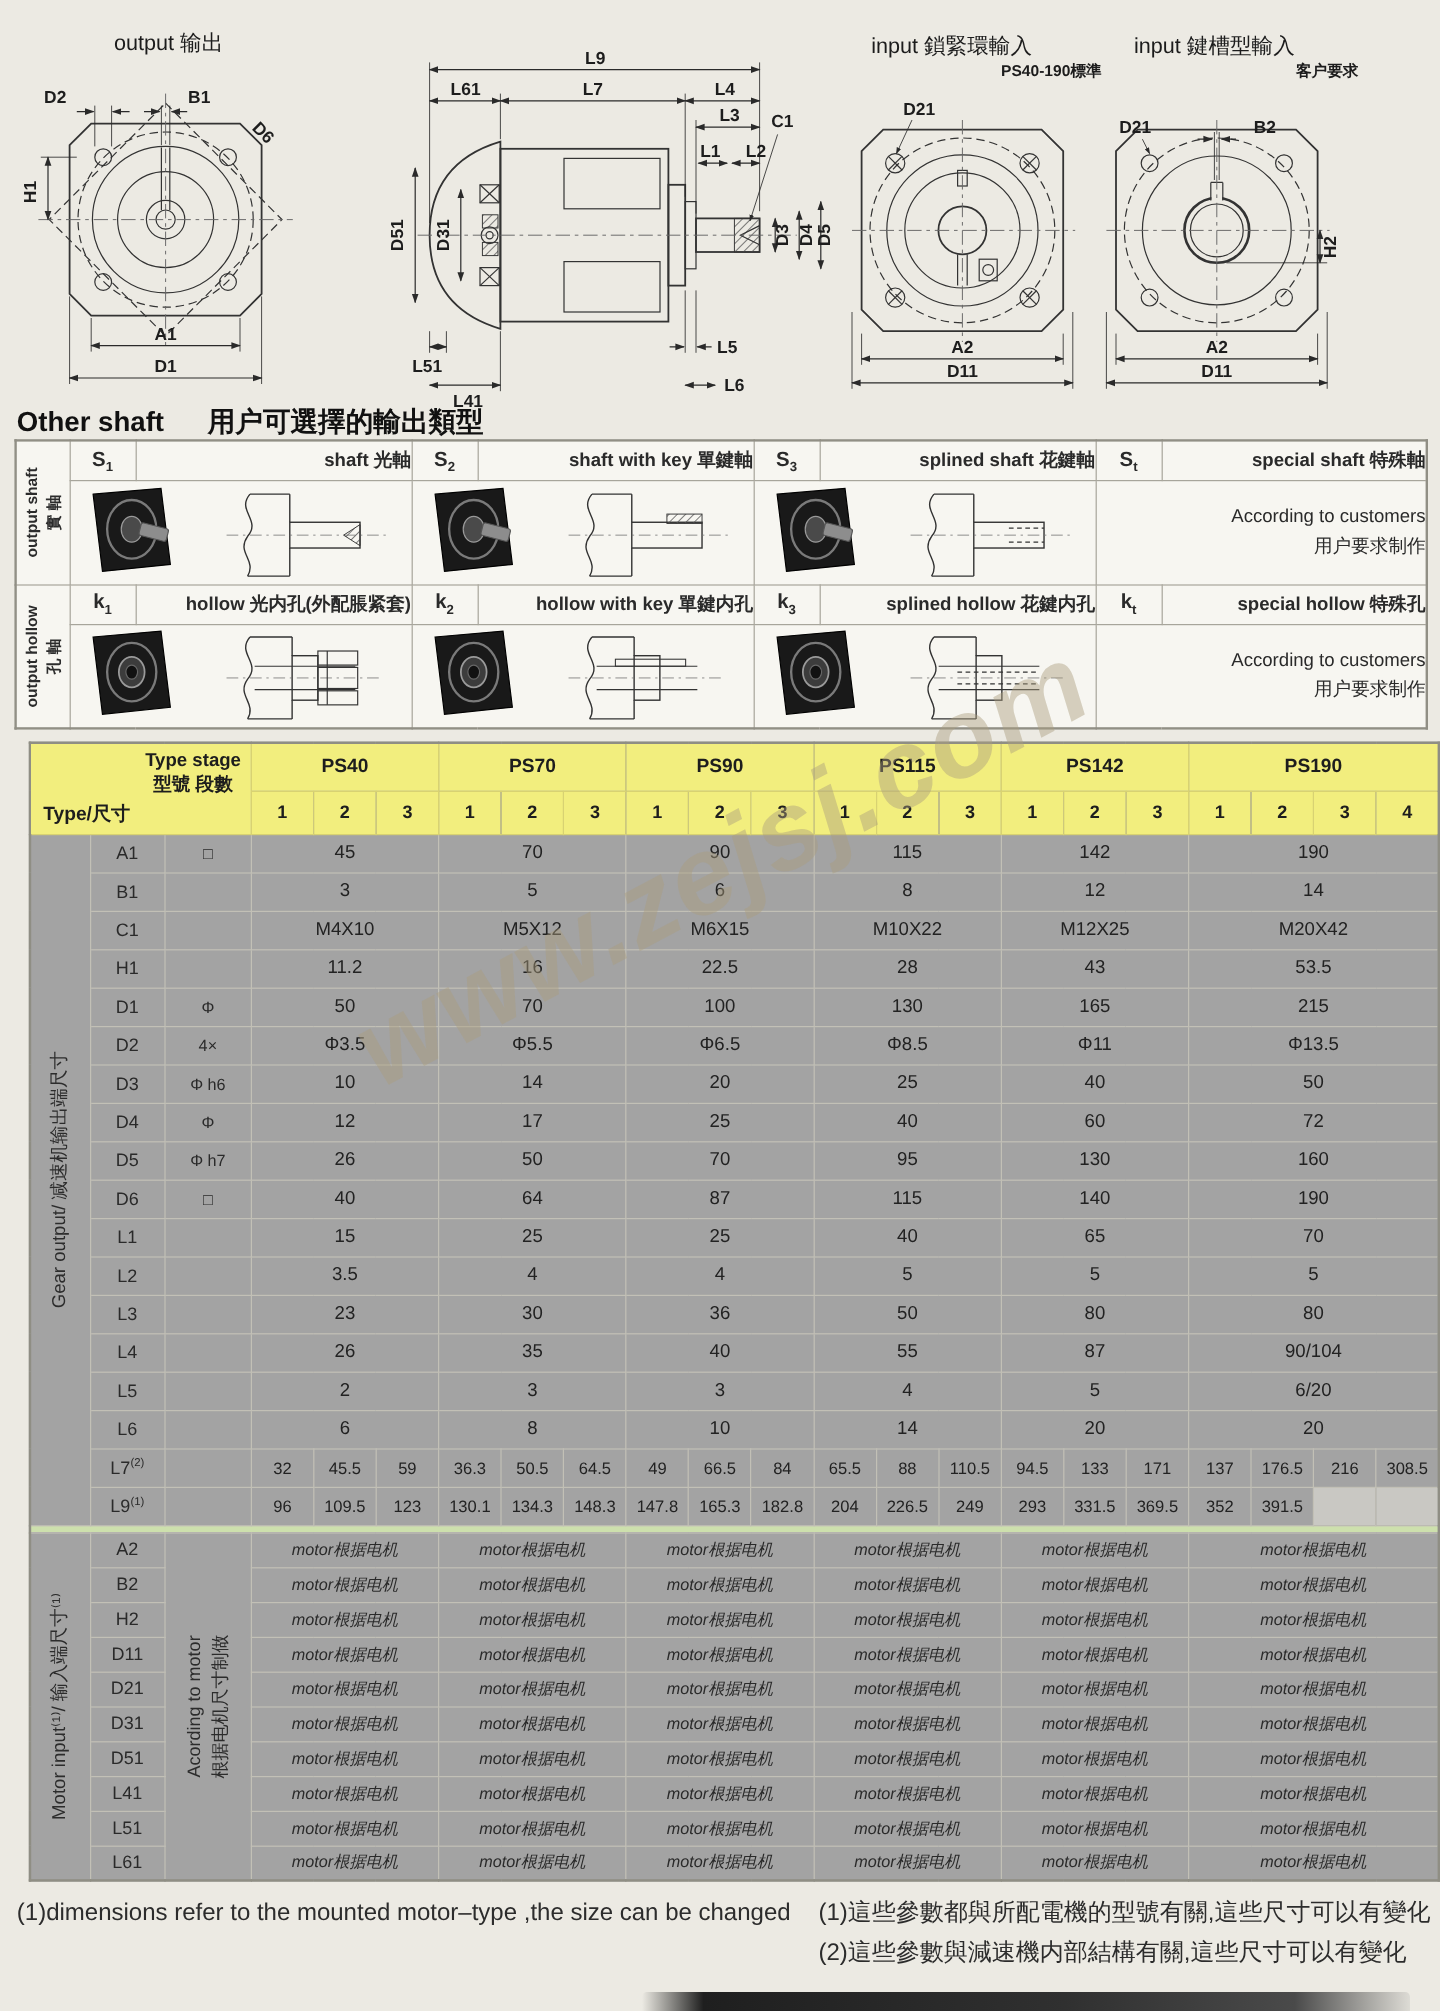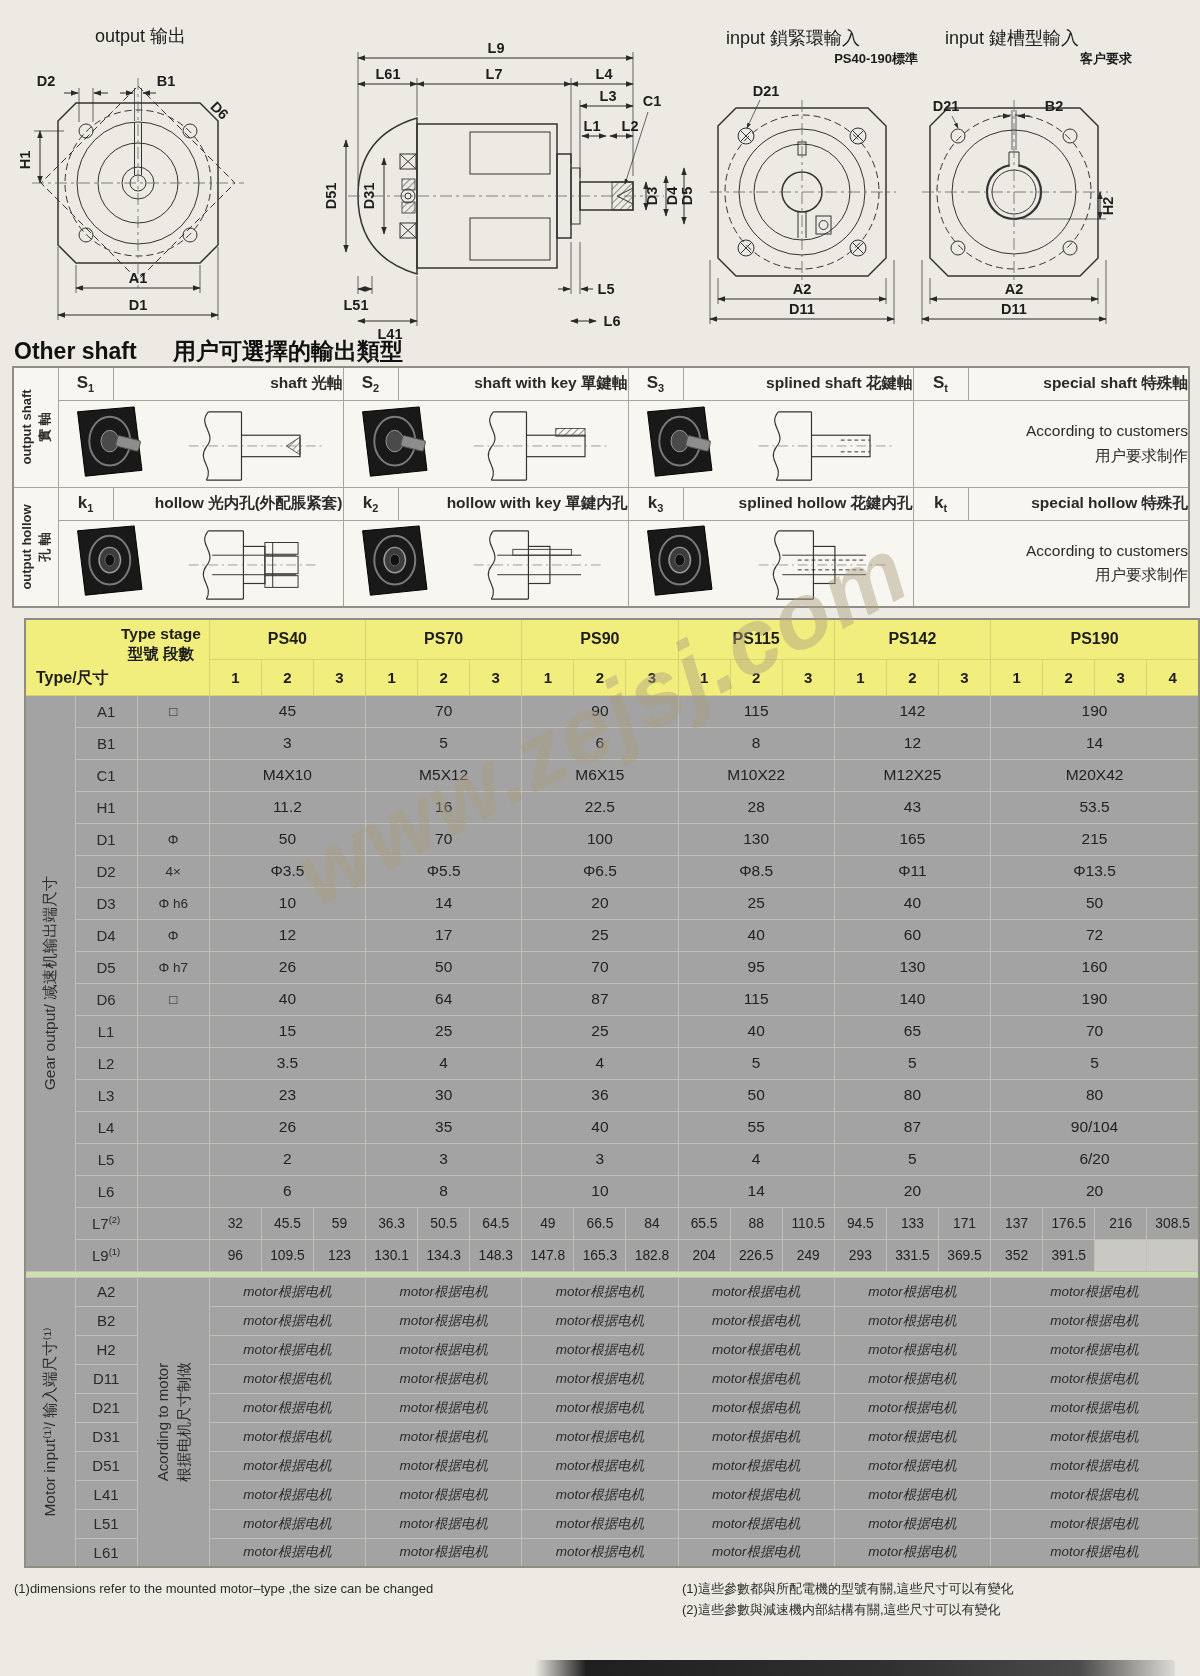--- a/index.html
+++ b/index.html
@@ -58,21 +58,21 @@
   .sym{font-size:13.5px;text-align:center;}
   .mcell{font-size:13.5px;text-align:center;font-style:italic;}
   td.vlabel,td.mnote{position:relative;}
   .vtext{position:absolute;left:50%;top:50%;transform:translate(-50%,-50%) rotate(-90deg);white-space:nowrap;text-align:center;line-height:1.4;font-size:15.5px;color:#2c2c2c;}
   .mnote .vtext{font-size:15px;}
   .svlabel{font-size:13px;font-weight:bold;}
   
   .watermark{position:absolute;left:303px;top:828px;z-index:3;pointer-events:none;
     font-size:92px;font-weight:bold;font-style:italic;letter-spacing:2px;white-space:nowrap;
     color:rgba(170,157,126,0.45);transform:rotate(-28deg);transform-origin:left center;}
-  .foot{position:absolute;top:1578px;font-size:13px;line-height:1.65;color:#2c2c2c;}
+  .foot{position:absolute;top:1578px;font-size:20px;line-height:1.65;color:#2c2c2c;}
   .botbar{position:absolute;left:535px;bottom:0;width:640px;height:16px;border-radius:4px 4px 0 0;
     background:linear-gradient(90deg,rgba(25,25,25,0) 0%,#1f1f1f 8%,#303030 55%,#4a4a4a 85%,rgba(90,90,90,0.1) 100%);}
 </style>
 </head>
 <body>
 
 <div class="sheet">
 
   <svg width="0" height="0" style="position:absolute">
     <defs>

